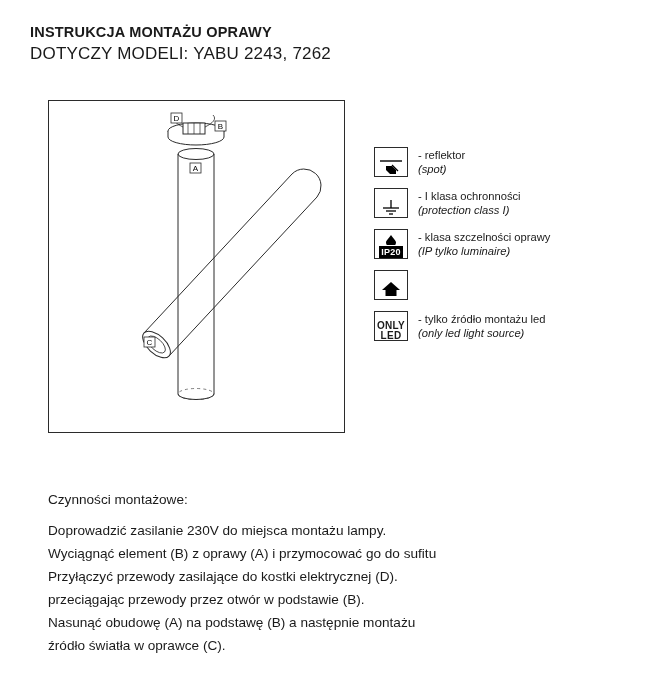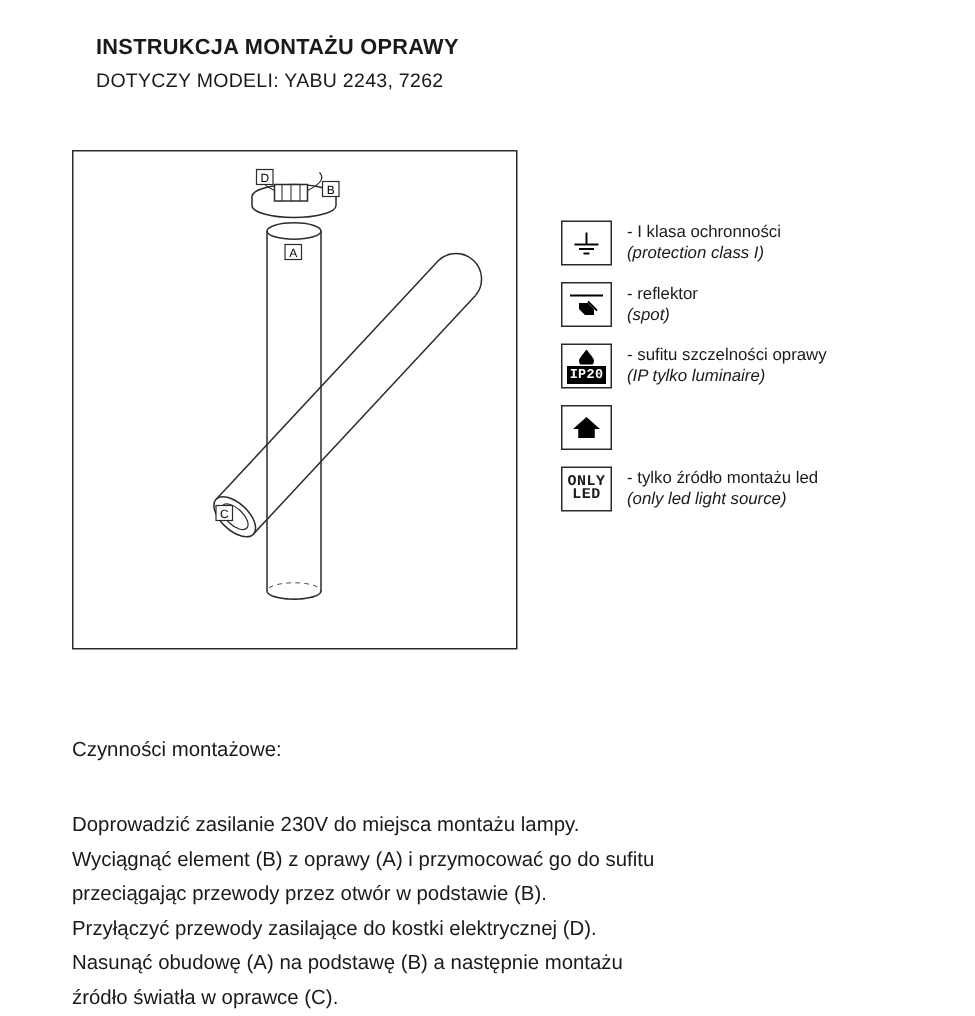--- a/index.html
+++ b/index.html
@@ -12,33 +12,33 @@
     background: #ffffff;
     font-family: "Liberation Sans", sans-serif;
     color: #1a1a1a;
     position: relative;
     overflow: hidden;
   }
 
   
   .header {
     position: absolute;
-    left: 64px;
+    left: 30px;
     top: 22px;
     width: 520px;
   }
   .header .title {
     font-size: 14.5px;
     font-weight: bold;
     letter-spacing: 0.2px;
     line-height: 20px;
     margin: 0;
   }
   .header .subtitle {
-    font-size: 13px;
+    font-size: 17px;
     font-weight: normal;
     line-height: 20px;
     margin: 2px 0 0 0;
     letter-spacing: 0.2px;
   }
 
   
   .drawing-panel {
     position: absolute;
     left: 48px;
@@ -66,25 +66,24 @@
     margin-bottom: 9px;
     min-height: 32px;
   }
   .legend-icon {
     width: 34px;
     height: 30px;
     border: 1px solid #2b2b2b;
     box-sizing: border-box;
     flex: 0 0 34px;
     display: flex;
-    align-items: center;
+    align-items: flex-end;
     justify-content: center;
     background: #fff;
     margin-top: 1px;
-    font-family: Liberation Mono, monospace;
   }
   .legend-text {
     margin-left: 10px;
     font-size: 11.2px;
     line-height: 14px;
     padding-top: 2px;
   }
   .legend-text .pl {
     display: block;
   }
@@ -125,21 +124,21 @@
   
   .instructions {
     position: absolute;
     left: 48px;
     top: 488px;
     width: 580px;
     font-size: 13.6px;
     line-height: 23px;
   }
   .instructions .lead {
-    margin: 0 0 27px 0;
+    margin: 0 0 8px 0;
   }
   .instructions .para {
     margin: 0 0 4px 0;
   }
   .instructions .para-line {
     display: block;
   }
 </style>
 </head>
 <body>
@@ -191,61 +190,61 @@
     </g>
 
     <g>
       <rect x="166" y="20" width="11" height="10" fill="#ffffff" stroke="#2b2b2b" stroke-width="0.8"></rect>
       <text x="171.5" y="28" font-family="Liberation Sans, sans-serif" font-size="8" text-anchor="middle">B</text>
     </g>
   </svg>
 </div>
 
 <div class="legend">
+
+  <div class="legend-row">
+    <div class="legend-icon">
+      <svg width="24" height="18" viewBox="0 0 24 18">
+        <line x1="1" y1="3" x2="23" y2="3" stroke="#000" stroke-width="1.4"></line>
+        <path d="M7 3 L7 8 L13 8 L17 12 L17 16 L11 16 L7 12 Z" fill="#000"></path>
+        <path d="M13 7 L19 13" stroke="#000" stroke-width="1.2"></path>
+      </svg>
+    </div>
+    <div class="legend-text">
+      <span class="pl">- reflektor</span>
+      <span class="en">(spot)</span>
+    </div>
+  </div>
 
   <div class="legend-row">
     <div class="legend-icon">
       <svg width="22" height="20" viewBox="0 0 22 20">
         <line x1="11" y1="3" x2="11" y2="11" stroke="#000" stroke-width="1.3"></line>
         <line x1="3" y1="11" x2="19" y2="11" stroke="#000" stroke-width="1.3"></line>
         <line x1="6" y1="14" x2="16" y2="14" stroke="#000" stroke-width="1.3"></line>
         <line x1="9" y1="17" x2="13" y2="17" stroke="#000" stroke-width="1.3"></line>
       </svg>
     </div>
     <div class="legend-text">
       <span class="pl">- I klasa ochronności</span>
       <span class="en">(protection class I)</span>
     </div>
   </div>
 
   <div class="legend-row">
     <div class="legend-icon">
-      <svg width="24" height="18" viewBox="0 0 24 18">
-        <line x1="1" y1="3" x2="23" y2="3" stroke="#000" stroke-width="1.4"></line>
-        <path d="M7 3 L7 8 L13 8 L17 12 L17 16 L11 16 L7 12 Z" fill="#000"></path>
-        <path d="M13 7 L19 13" stroke="#000" stroke-width="1.2"></path>
-      </svg>
-    </div>
-    <div class="legend-text">
-      <span class="pl">- reflektor</span>
-      <span class="en">(spot)</span>
-    </div>
-  </div>
-
-  <div class="legend-row">
-    <div class="legend-icon">
       <div class="icon-ip-wrap">
         <svg width="14" height="11" viewBox="0 0 14 11">
           <path d="M7 1 C 4 5, 2 7, 2 8.3 A 5 5 0 0 0 12 8.3 C 12 7, 10 5, 7 1 Z" fill="#000"></path>
         </svg>
         <span class="icon-ip">IP20</span>
       </div>
     </div>
     <div class="legend-text">
-      <span class="pl">- sufitu szczelności oprawy</span>
+      <span class="pl">- klasa szczelności oprawy</span>
       <span class="en">(IP tylko luminaire)</span>
     </div>
   </div>
 
   <div class="legend-row">
     <div class="legend-icon">
       <svg width="22" height="20" viewBox="0 0 22 20">
         <path d="M11 3 L20 11 L16.5 11 L16.5 17 L5.5 17 L5.5 11 L2 11 Z" fill="#000"></path>
       </svg>
     </div>
@@ -266,19 +265,19 @@
     </div>
   </div>
 
 </div>
 
 <div class="instructions">
   <p class="lead">Czynności montażowe:</p>
   <p class="para">
     <span class="para-line">Doprowadzić zasilanie 230V do miejsca montażu lampy.</span>
     <span class="para-line">Wyciągnąć element (B) z oprawy (A) i przymocować go do sufitu</span>
+    <span class="para-line">Przyłączyć przewody zasilające do kostki elektrycznej (D).</span>
     <span class="para-line">przeciągając przewody przez otwór w podstawie (B).</span>
-    <span class="para-line">Przyłączyć przewody zasilające do kostki elektrycznej (D).</span>
     <span class="para-line">Nasunąć obudowę (A) na podstawę (B) a następnie montażu</span>
     <span class="para-line">źródło światła w oprawce (C).</span>
   </p>
 
 </div>
 
 </body></html>

